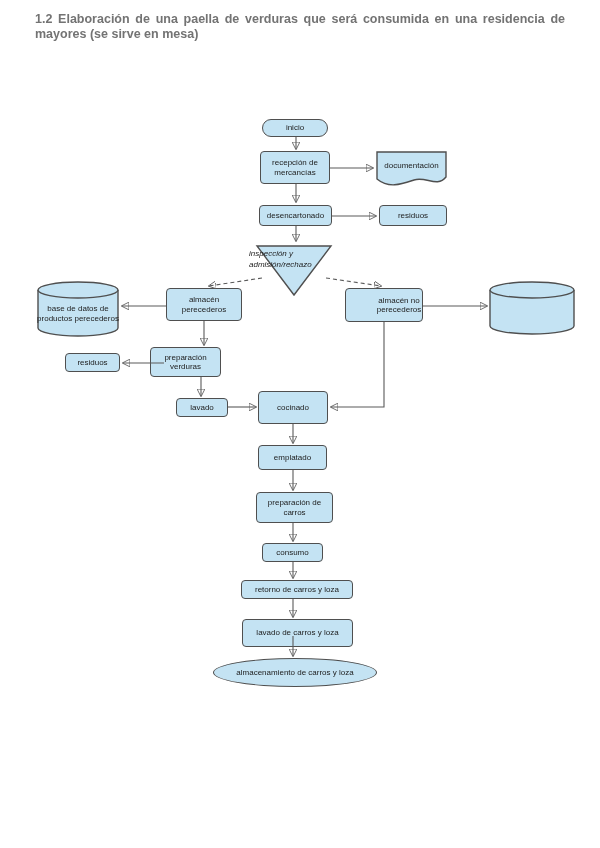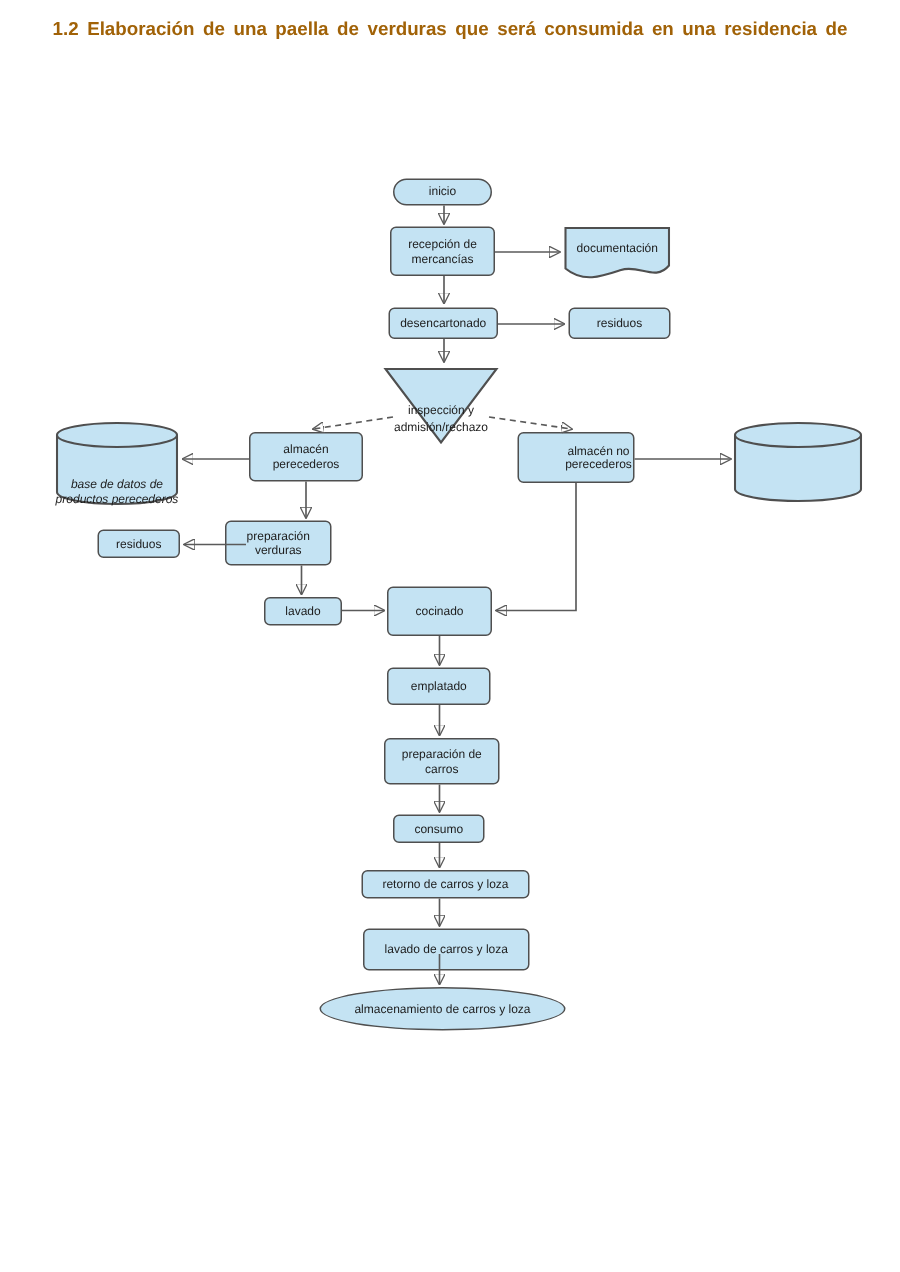--- a/index.html
+++ b/index.html
@@ -2,50 +2,51 @@
 <html><head>
 <meta charset="utf-8">
 <style>
   html,body{margin:0;padding:0;}
   body{
     width:600px;height:848px;position:relative;background:#ffffff;
     font-family:"Liberation Sans", sans-serif;color:#1c1c1c;overflow:hidden;
   }
   .page-title{
     position:absolute;left:35px;top:12px;width:530px;
-    font-size:12.5px;font-weight:bold;line-height:14.5px;color:#a16207;
+    font-size:12.5px;font-weight:bold;line-height:14.5px;color:#737373;
   }
   .page-title .l1{text-align:justify;text-align-last:justify;}
   .page-title .l2{text-align:left;}
   .node{
     position:absolute;box-sizing:border-box;
     background:#c4e3f3;border:1.4px solid #4f4f4f;border-radius:4px;
     display:flex;align-items:center;justify-content:center;text-align:center;
     font-size:8px;line-height:9.5px;color:#1c1c1c;padding:1px 2px;z-index:1;
   }
   .terminator{border-radius:10px;}
   .ellipse{border-radius:50%;}
   .shape-node{background:none;border:none;padding:0;border-radius:0;}
   .shape-node svg{position:absolute;left:0;top:0;width:100%;height:100%;}
   .shape-node .lbl{position:relative;z-index:2;}
   .doc-lbl{margin-bottom:8px;}
   .cyl-lbl{margin-top:9px;}
   .tri-text{
-    position:absolute;left:249px;top:268px;width:90px;z-index:2;
-    font-size:8px;line-height:11px;text-align:center;color:#1c1c1c;
+    position:absolute;left:249px;top:248px;width:90px;z-index:2;
+    font-size:8px;line-height:11px;text-align:left;color:#1c1c1c;font-style:italic;
   }
   svg.edges{position:absolute;left:0;top:0;z-index:3;pointer-events:none;}
   svg.edges path{fill:none;stroke:#5a5a5a;stroke-width:1.1;}
   svg.edges path.dash{stroke-dasharray:4,3;}
 </style>
 </head>
 <body>
 
 <div class="page-title">
   <div class="l1">1.2 Elaboración de una paella de verduras que será consumida en una residencia de</div>
+  <div class="l2">mayores (se sirve en mesa)</div>
 </div>
 
 <div class="node terminator" style="left:262px;top:119px;width:66px;height:18px;">
   <span>inicio</span>
 </div>
 
 <div class="node" style="left:260px;top:151px;width:70px;height:33px;">
   <span>recepción de mercancías</span>
 </div>
 
@@ -68,21 +69,21 @@
   <svg viewBox="0 0 78 53">
     <polygon points="2,2 76,2 39,51" fill="#c4e3f3" stroke="#4f4f4f" stroke-width="1.4"></polygon>
   </svg>
 </div>
 <div class="tri-text">inspección y admisión/rechazo</div>
 
 <div class="node" style="left:166px;top:288px;width:76px;height:33px;">
   <span>almacén perecederos</span>
 </div>
 
-<div class="node shape-node" style="left:37px;top:281px;width:82px;height:56px;align-items:flex-end;font-style:italic;">
+<div class="node shape-node" style="left:37px;top:281px;width:82px;height:56px;align-items:center;">
   <svg viewBox="0 0 82 56">
     <path d="M1,9 L1,47 A40,8 0 0 0 81,47 L81,9" fill="#c4e3f3" stroke="#4f4f4f" stroke-width="1.4"></path>
     <ellipse cx="41" cy="9" rx="40" ry="8" fill="#c4e3f3" stroke="#4f4f4f" stroke-width="1.4"></ellipse>
   </svg>
   <span class="lbl cyl-lbl">base de datos de productos perecederos</span>
 </div>
 
 <div class="node" style="left:345px;top:288px;width:78px;height:34px;padding-left:32px;">
   <span>almacén no perecederos</span>
 </div>

